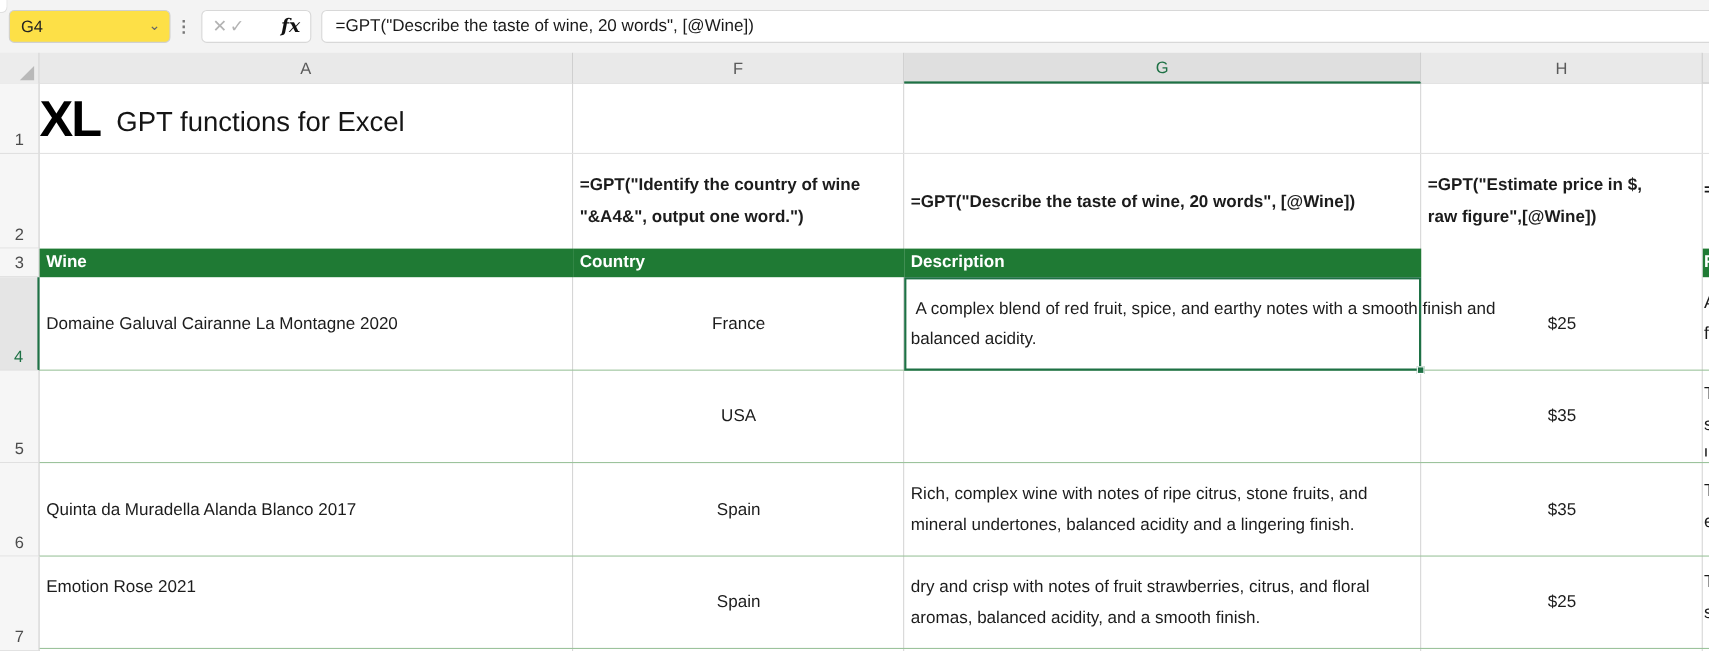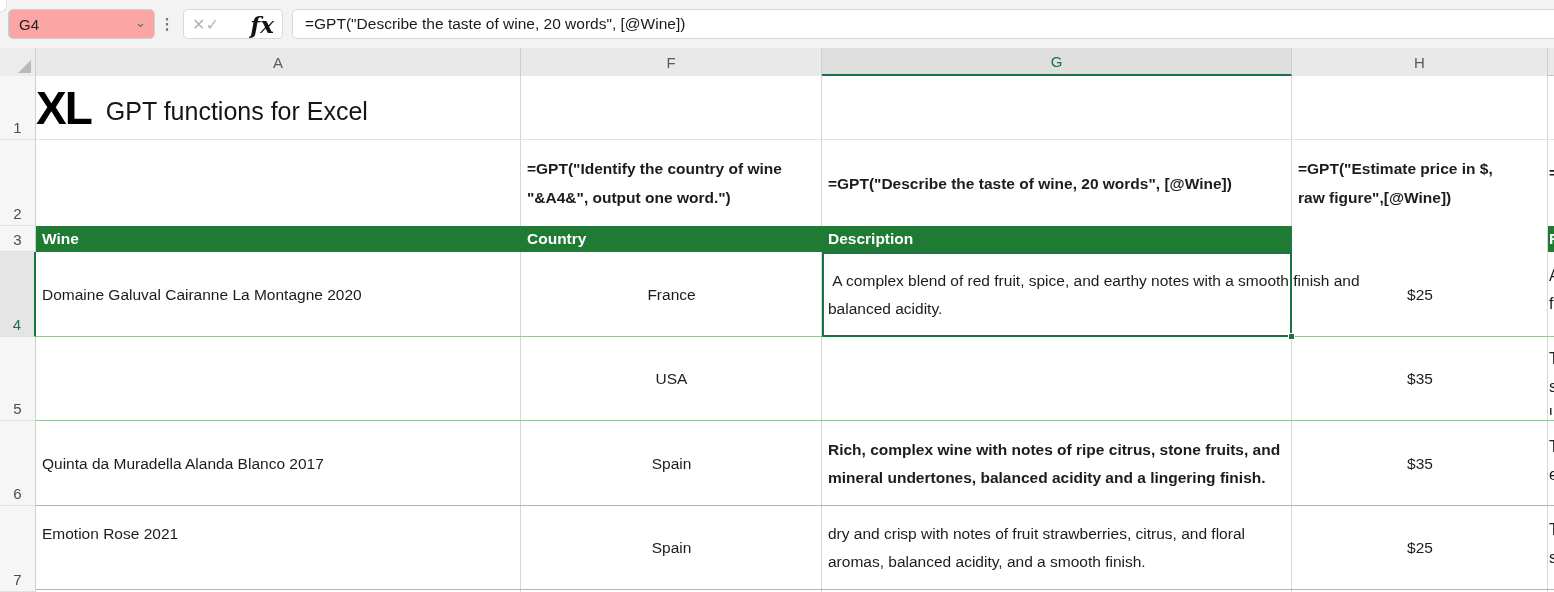--- a/index.html
+++ b/index.html
@@ -5,32 +5,32 @@
   * { margin:0; padding:0; box-sizing:border-box; }
   html,body { background:#fff; }
   #app {
     position:relative; width:1554px; height:592px; overflow:hidden;
     font-family:"Liberation Sans", sans-serif; color:#1a1a1a; background:#fff;
   }
   
   .toolbar { position:absolute; left:0; top:0; width:1554px; height:48px; background:#f3f3f3; }
   .tb-sliver { position:absolute; left:0; top:0; width:7px; height:12px; background:#fff; border:1px solid #e0e0e0; border-left:none; border-top:none; border-radius:0 0 6px 0; }
   .namebox {
-    position:absolute; left:8px; top:9px; width:147px; height:30px; background:#fca5a5;
+    position:absolute; left:8px; top:9px; width:147px; height:30px; background:#fde047;
     border:1px solid #d0d0d0; border-radius:5px; display:flex; align-items:center;
     padding:0 8px 0 10px; font-size:15px; color:#222;
   }
   .namebox .chev { margin-left:auto; color:#666; font-size:13px; transform:translateY(-2px); }
   .tb-dots { position:absolute; left:160px; top:9px; width:14px; height:30px; display:flex; align-items:center; justify-content:center; color:#777; font-size:15px; font-weight:bold; letter-spacing:0; }
   .fxbox {
     position:absolute; left:183px; top:9px; width:100px; height:30px; background:#fff;
     border:1px solid #d8d8d8; border-radius:5px; display:flex; align-items:center; justify-content:space-around; padding:0 8px;
   }
   .icon-x, .icon-check { color:#b3b3b3; font-size:16px; }
-  .icon-fx { font-family:"DejaVu Serif", serif; font-style:italic; font-size:23px; color:#111; font-weight:600;margin-left:31px; }
+  .icon-fx { font-family:"DejaVu Serif", serif; font-style:italic; font-size:17px; color:#111; font-weight:600;margin-left:31px; }
   .formulabar {
     position:absolute; left:292px; top:9px; width:1268px; height:30px; background:#fff;
     border:1px solid #d8d8d8; border-radius:5px; display:flex; align-items:center;
     padding:0 12px; font-size:15.5px; color:#1a1a1a; white-space:nowrap; overflow:hidden;
   }
   
   .colhdr-row { position:absolute; left:0; top:48px; width:1554px; height:28px; background:#e9e9e9; border-bottom:1px solid #c9c9c9; }
   .selectall { position:absolute; left:0; top:48px; width:36px; height:28px; background:#ececec; border-right:1px solid #cfcfcf; }
   .selectall .tri { position:absolute; right:4px; bottom:3px; width:0; height:0; border-left:13px solid transparent; border-bottom:13px solid #b9b9b9; }
   .colhdr { position:absolute; top:48px; height:28px; display:flex; align-items:center; justify-content:center; font-size:15px; color:#5a5a5a; border-right:1px solid #cfcfcf; background:#e9e9e9; }
@@ -137,21 +137,21 @@
 f</div>
 
   <div class="cell v-center h-center" style="left:521px; top:337px; width:301px; height:84px;">USA</div>
   <div class="cell v-center h-center" style="left:1292px; top:337px; width:256px; height:84px;">$35</div>
   <div class="clipcol wrap" style="top:345px; height:70px;">T
 s
 l</div>
 
   <div class="cell v-center pad" style="left:36px; top:421px; width:485px; height:85px;">Quinta da Muradella Alanda Blanco 2017</div>
   <div class="cell v-center h-center" style="left:521px; top:421px; width:301px; height:85px;">Spain</div>
-  <div class="cell v-center pad wrap" style="left:822px; top:421px; width:470px; height:85px;font-weight:bold;">Rich, complex wine with notes of ripe citrus, stone fruits, and mineral undertones, balanced acidity and a lingering finish.</div>
+  <div class="cell v-center pad wrap" style="left:822px; top:421px; width:470px; height:85px;">Rich, complex wine with notes of ripe citrus, stone fruits, and mineral undertones, balanced acidity and a lingering finish.</div>
   <div class="cell v-center h-center" style="left:1292px; top:421px; width:256px; height:85px;">$35</div>
   <div class="clipcol wrap" style="top:433px; height:70px;">T
 e</div>
 
   <div class="cell v-center pad" style="left:36px; top:492px; width:485px; height:83px;">Emotion Rose 2021</div>
   <div class="cell v-center h-center" style="left:521px; top:506px; width:301px; height:83px;">Spain</div>
   <div class="cell v-center pad wrap" style="left:822px; top:506px; width:470px; height:83px;">dry and crisp with notes of fruit strawberries, citrus, and floral aromas, balanced acidity, and a smooth finish.</div>
   <div class="cell v-center h-center" style="left:1292px; top:506px; width:256px; height:83px;">$25</div>
   <div class="clipcol wrap" style="top:516px; height:68px;">T
 s</div>

